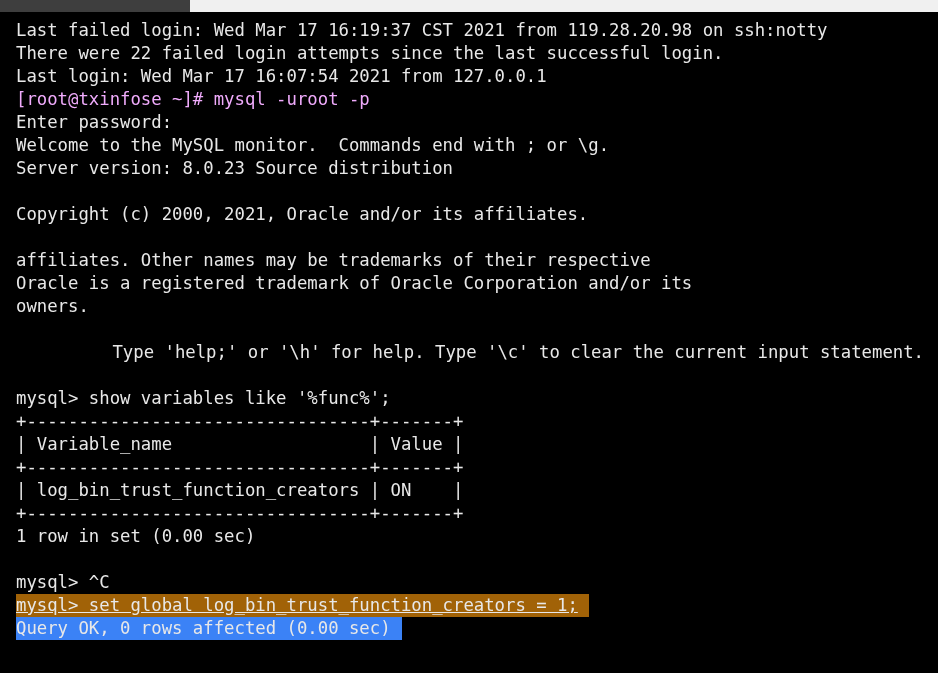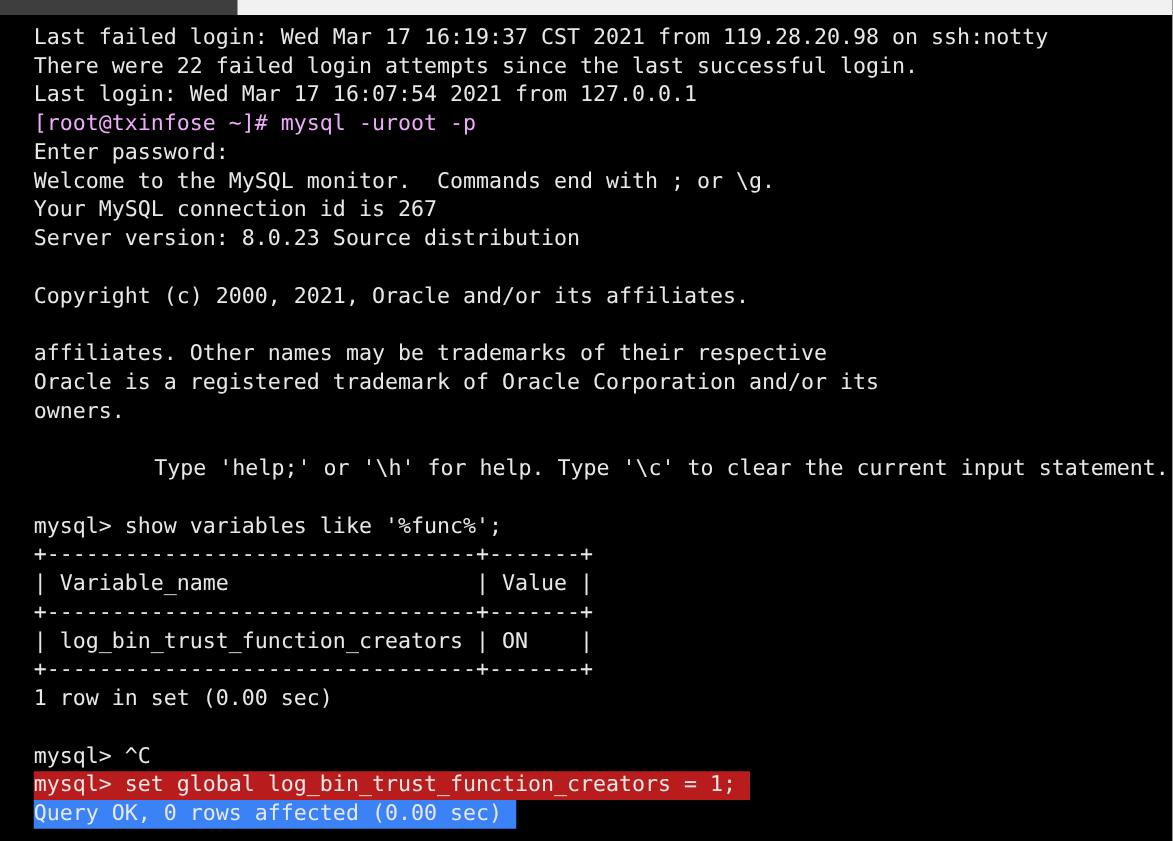--- a/index.html
+++ b/index.html
@@ -32,21 +32,21 @@
     left: 0;
     width: 190px;
     height: 12px;
     background: #3e3e3e;
   }
 
   
   #terminal {
     position: absolute;
     top: 12px;
-    left: 11px;
+    left: 0;
     width: 924px;
     height: 661px;
     background: #000000;
     padding: 7px 0 0 0;
     box-sizing: border-box;
   }
 
   .line {
     position: relative;
     height: 23px;
@@ -84,37 +84,36 @@
   </div>
 
   <div id="terminal">
 
   <div class="line" style="color: rgb(232, 232, 232);">Last failed login: Wed Mar 17 16:19:37 CST 2021 from 119.28.20.98 on ssh:notty</div>
       <div class="line" style="color: rgb(232, 232, 232);">There were 22 failed login attempts since the last successful login.</div>
       <div class="line" style="color: rgb(232, 232, 232);">Last login: Wed Mar 17 16:07:54 2021 from 127.0.0.1</div>
       <div class="line" style="color: #f0abfc;">[root@txinfose ~]# mysql -uroot -p</div>
       <div class="line" style="color: rgb(232, 232, 232);">Enter password:</div>
       <div class="line" style="color: rgb(232, 232, 232);">Welcome to the MySQL monitor.  Commands end with ; or \g.</div>
-      <div class="line" style="color: rgb(232, 232, 232);">Your MySQL connection id is 267</div>
       <div class="line" style="color: rgb(232, 232, 232);">Server version: 8.0.23 Source distribution</div>
       <div class="line blank" style="color: rgb(232, 232, 232);"></div>
       <div class="line" style="color: rgb(232, 232, 232);">Copyright (c) 2000, 2021, Oracle and/or its affiliates.</div>
       <div class="line blank" style="color: rgb(232, 232, 232);"></div>
       <div class="line" style="color: rgb(232, 232, 232);">affiliates. Other names may be trademarks of their respective</div>
       <div class="line" style="color: rgb(232, 232, 232);">Oracle is a registered trademark of Oracle Corporation and/or its</div>
       <div class="line" style="color: rgb(232, 232, 232);">owners.</div>
       <div class="line blank" style="color: rgb(232, 232, 232);"></div>
       <div class="line" style="color: rgb(232, 232, 232); text-align: right;">Type 'help;' or '\h' for help. Type '\c' to clear the current input statement.</div>
       <div class="line blank" style="color: rgb(232, 232, 232);"></div>
       <div class="line" style="color: rgb(232, 232, 232);">mysql&gt; show variables like '%func%';</div>
       <div class="line" style="color: rgb(232, 232, 232);">+---------------------------------+-------+</div>
       <div class="line" style="color: rgb(232, 232, 232);">| Variable_name                   | Value |</div>
       <div class="line" style="color: rgb(232, 232, 232);">+---------------------------------+-------+</div>
       <div class="line" style="color: rgb(232, 232, 232);">| log_bin_trust_function_creators | ON    |</div>
       <div class="line" style="color: rgb(232, 232, 232);">+---------------------------------+-------+</div>
       <div class="line" style="color: rgb(232, 232, 232);">1 row in set (0.00 sec)</div>
       <div class="line blank" style="color: rgb(232, 232, 232);"></div>
       <div class="line" style="color: rgb(232, 232, 232);">mysql&gt; ^C</div>
-      <div class="line sel" style="color: rgb(232, 232, 232);"><span class="hl pad1" style="background: #b91c1c;">mysql&gt; set global log_bin_trust_function_creators = 1;</span></div>
+      <div class="line sel" style="color: rgb(232, 232, 232);"><span class="hl pad1" style="background: #a16207; text-decoration: underline;">mysql&gt; set global log_bin_trust_function_creators = 1;</span></div>
       <div class="line sel" style="color: rgb(232, 232, 232);"><span class="hl pad1" style="background: #3b82f6;">Query OK, 0 rows affected (0.00 sec)</span></div>
     </div>
 
 </div>
 
 </body></html>

